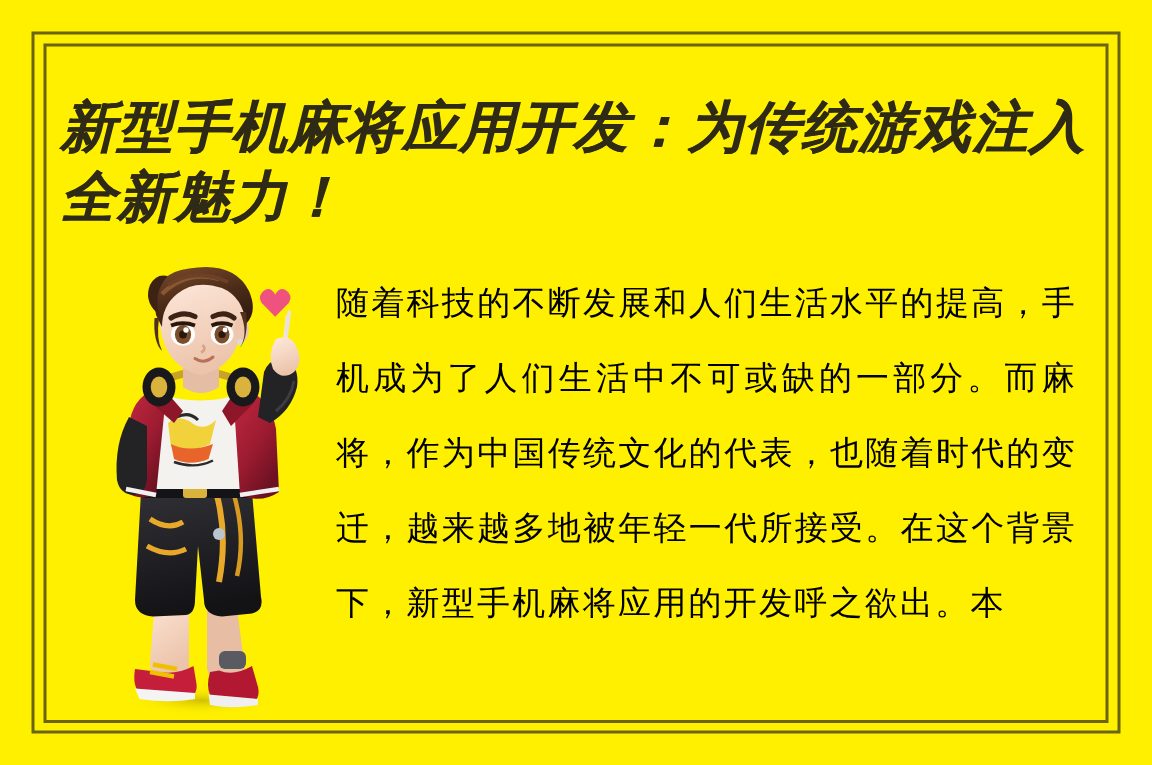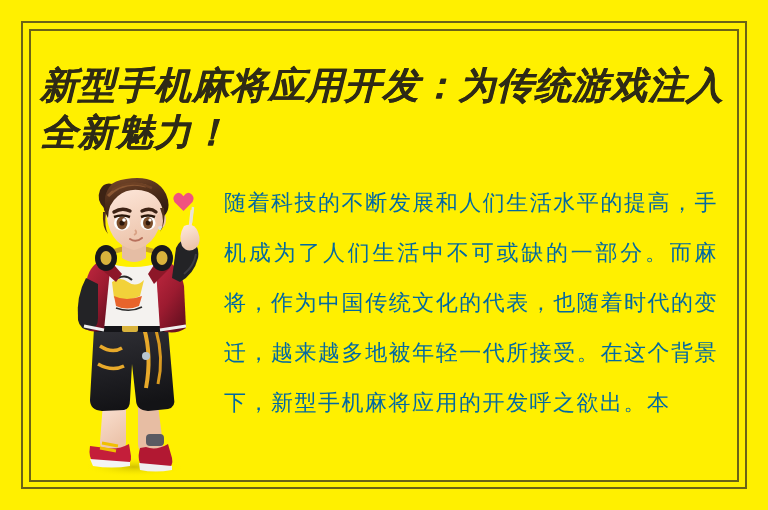--- a/index.html
+++ b/index.html
@@ -62,21 +62,21 @@
 
   
   .body-text {
     position: absolute;
     left: 224px;
     top: 178px;
     width: 494px;
     font-family: "DejaVu Sans", "Liberation Sans", sans-serif;
     font-size: 22px;
     line-height: 50px;
-    color: #0369a1;
+    color: #000000;
     text-align: justify;
     text-justify: inter-character;
     letter-spacing: 1.5px;
   }
 
   
   .character {
     position: absolute;
     left: 60px;
     top: 178px;

